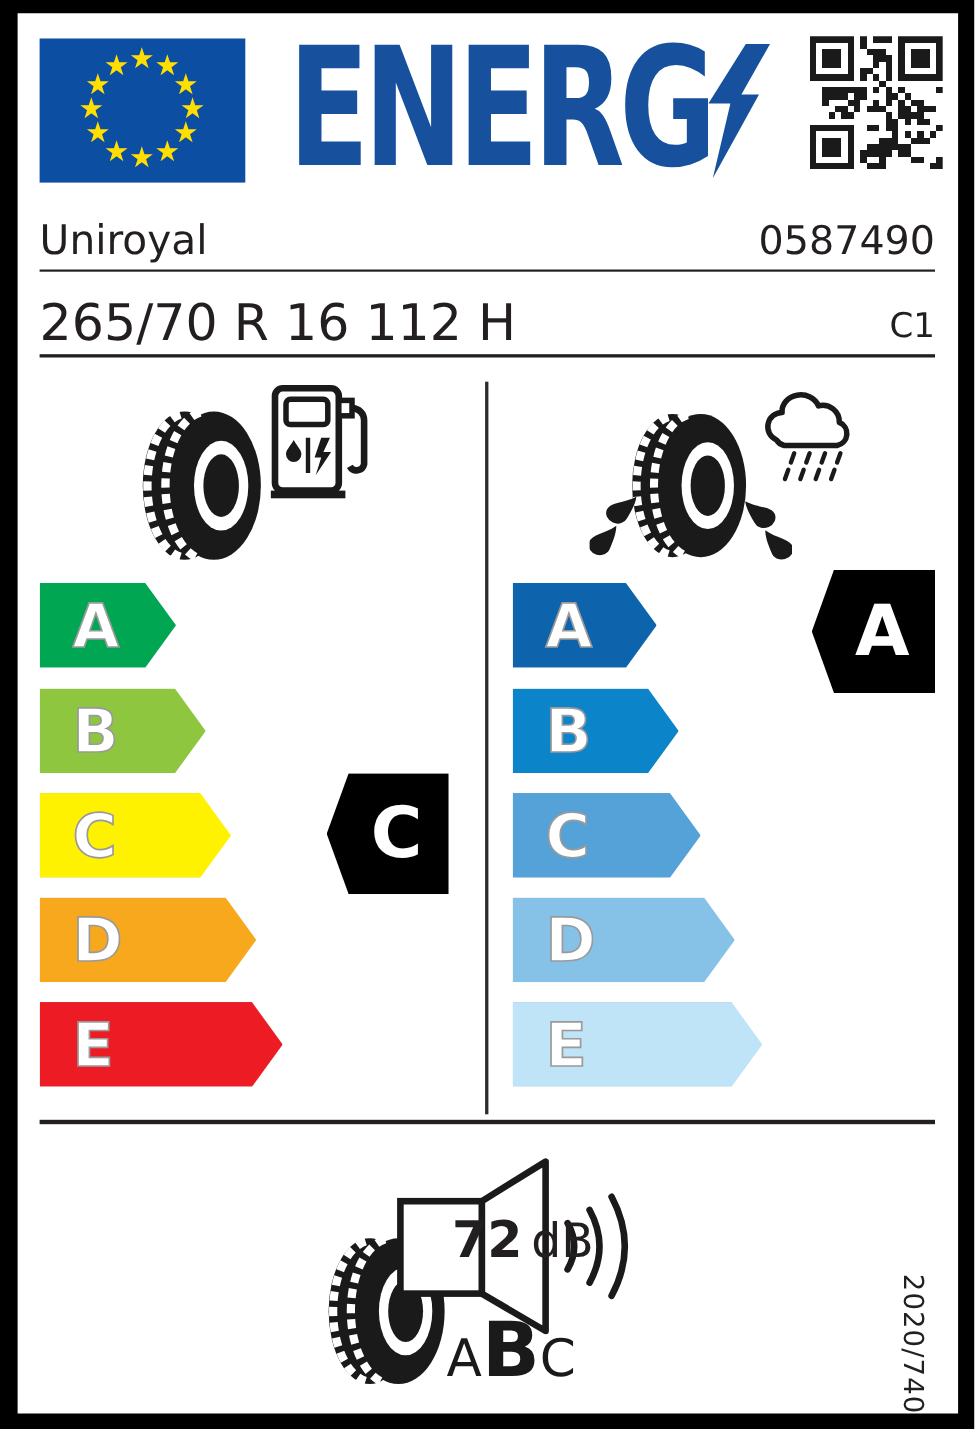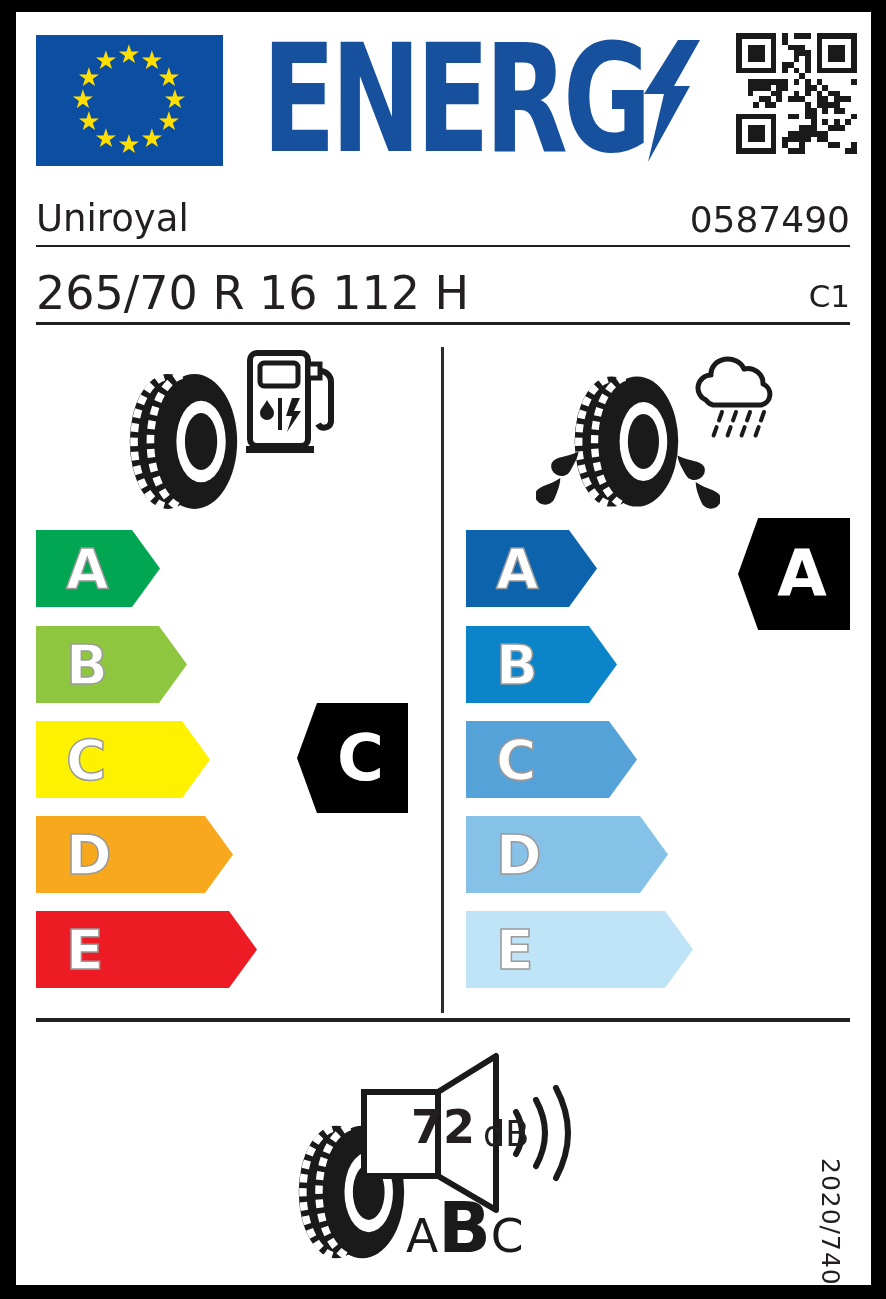--- a/index.html
+++ b/index.html
@@ -32,21 +32,21 @@
   .arrow.wet{left:466px;}
   .arrow-letter{display:block;margin-left:30px;font-size:55px;font-weight:bold;color:#fff;
                 line-height:79px;-webkit-text-stroke:1.5px #9a9a9a;}
   .selector{position:absolute;background:#000;
             clip-path:polygon(0 50%,18% 0,100% 0,100% 100%,18% 100%);
             display:flex;align-items:center;justify-content:center;}
   .selector span{color:#fff;font-weight:bold;font-size:64px;padding-left:16px;}
   
   .noise-db{position:absolute;left:368px;top:1100px;display:flex;align-items:flex-end;gap:8px;z-index:12;margin-left:43px;}
   .noise-db .val{font-size:46px;font-weight:bold;}
-  .noise-db .unit{font-size:35px;}
+  .noise-db .unit{font-size:43px;}
   .noise-abc{position:absolute;left:406px;top:1188px;display:flex;align-items:baseline;z-index:12;color:#1a1a1a;}
   .noise-abc .c-small{font-size:47px;}
   .noise-abc .c-big{font-size:69px;font-weight:bold;}
   .regnum{position:absolute;left:816px;top:1158px;font-size:25px;writing-mode:vertical-rl;
           letter-spacing:1px;}
   .z1{z-index:1}.z2{z-index:5}
 </style>
 </head>
 <body>
 

